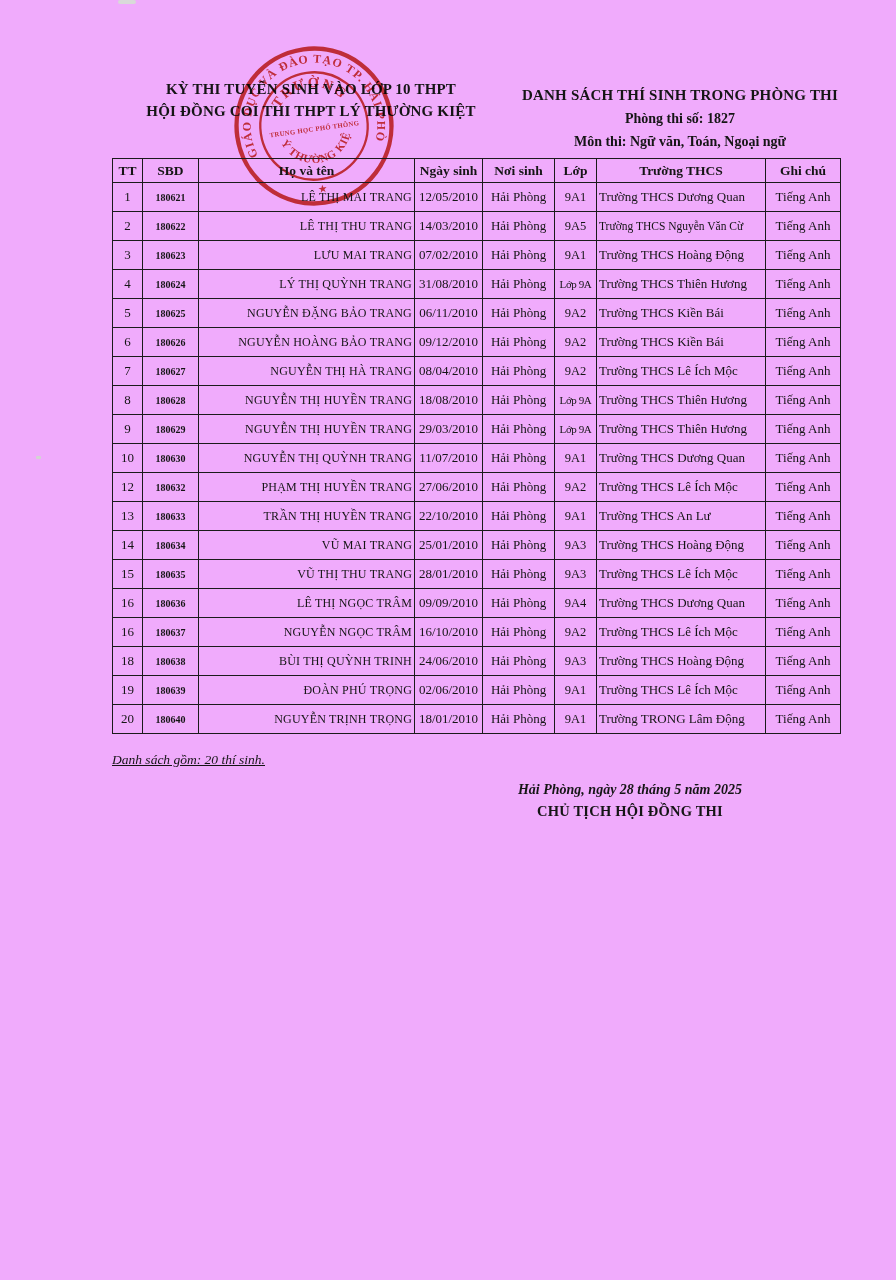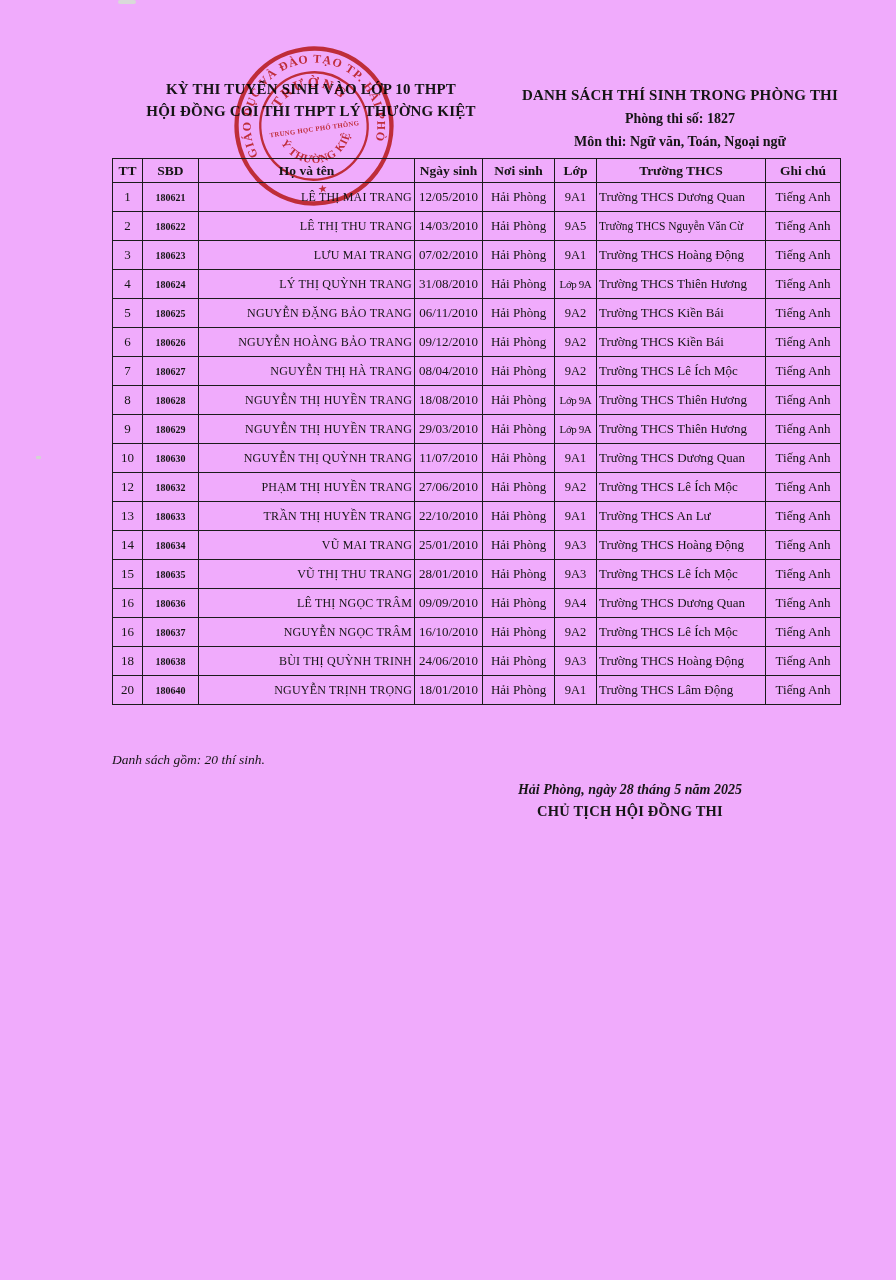--- a/index.html
+++ b/index.html
@@ -43,21 +43,21 @@
   td.c-sbd{text-align:center;font-size:10px;font-weight:bold;}
   td.c-name{text-align:right;font-size:12px;padding-left:4px;letter-spacing:.2px;}
   td.c-dob,td.c-pob,td.c-note{text-align:center;font-size:13px;}
   td.c-class{text-align:center;font-size:12.5px;}
   td.c-class.squeeze{font-size:11px;letter-spacing:-.4px;padding:0;}
   td.c-school{text-align:left;font-size:13px;padding-left:4px;}
   td.c-school.squeeze{font-size:11.5px;}
 
   
   .summary{
-    position:absolute;left:112px;top:752px;font-style:italic;font-size:13.5px;
+    position:absolute;left:112px;top:752px;font-style:italic;font-size:13.5px;text-decoration:underline;
   }
   .sign-block{
     position:absolute;left:450px;top:782px;width:360px;text-align:center;
   }
   .sign-block .date{font-style:italic;font-weight:bold;font-size:14px;}
   .sign-block .title{font-weight:bold;font-size:14.5px;margin-top:5px;letter-spacing:.2px;}
 
   
   .speck1{position:absolute;left:118px;top:0;width:18px;height:4px;background:#d9d9d9;border-radius:2px;}
   .speck2{position:absolute;left:36px;top:456px;width:5px;height:3px;background:#d3d3d3;border-radius:1px;}
@@ -287,27 +287,37 @@
           <td class="c-tt">18</td>
           <td class="c-sbd">180638</td>
           <td class="c-name">BÙI THỊ QUỲNH TRINH</td>
           <td class="c-dob">24/06/2010</td>
           <td class="c-pob">Hải Phòng</td>
           <td class="c-class">9A3</td>
           <td class="c-school">Trường THCS Hoàng Động</td>
           <td class="c-note">Tiếng Anh</td>
         </tr>
         <tr>
+          <td class="c-tt">19</td>
+          <td class="c-sbd">180639</td>
+          <td class="c-name">ĐOÀN PHÚ TRỌNG</td>
+          <td class="c-dob">02/06/2010</td>
+          <td class="c-pob">Hải Phòng</td>
+          <td class="c-class">9A1</td>
+          <td class="c-school">Trường THCS Lê Ích Mộc</td>
+          <td class="c-note">Tiếng Anh</td>
+        </tr>
+        <tr>
           <td class="c-tt">20</td>
           <td class="c-sbd">180640</td>
           <td class="c-name">NGUYỄN TRỊNH TRỌNG</td>
           <td class="c-dob">18/01/2010</td>
           <td class="c-pob">Hải Phòng</td>
           <td class="c-class">9A1</td>
-          <td class="c-school">Trường THCS Lâm Động</td>
+          <td class="c-school">Trường TRONG Lâm Động</td>
           <td class="c-note">Tiếng Anh</td>
         </tr>
       </tbody>
   </table>
 
   <div class="summary">Danh sách gồm: 20 thí sinh.</div>
   <div class="sign-block">
     <div class="date">Hải Phòng, ngày 28 tháng 5 năm 2025</div>
     <div class="title">CHỦ TỊCH HỘI ĐỒNG THI</div>
   </div>

